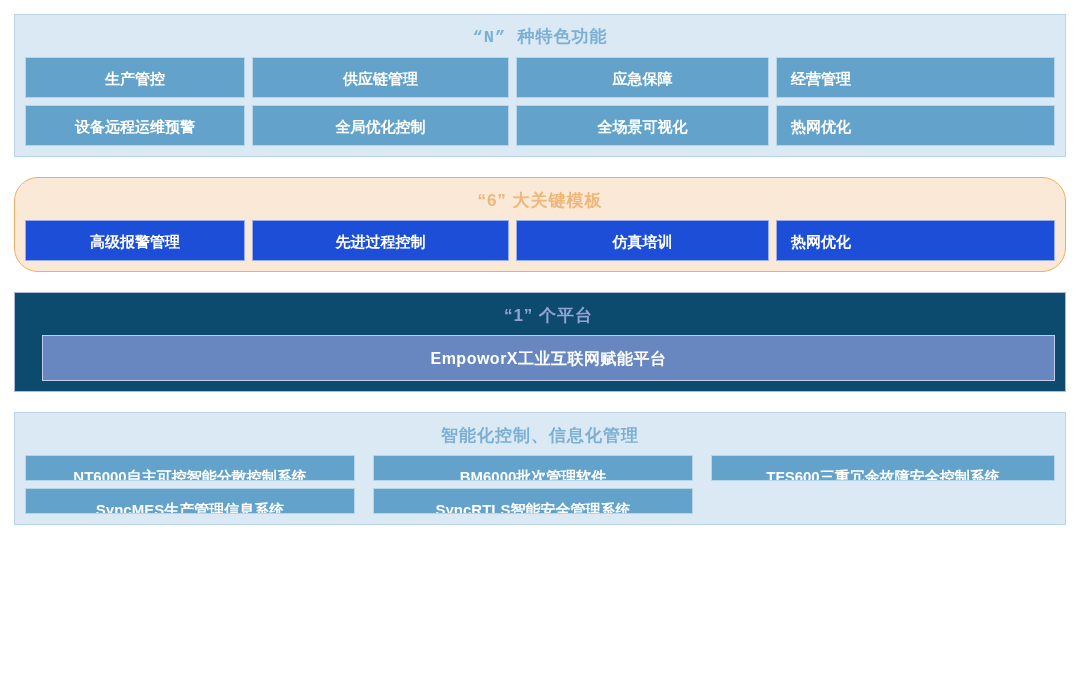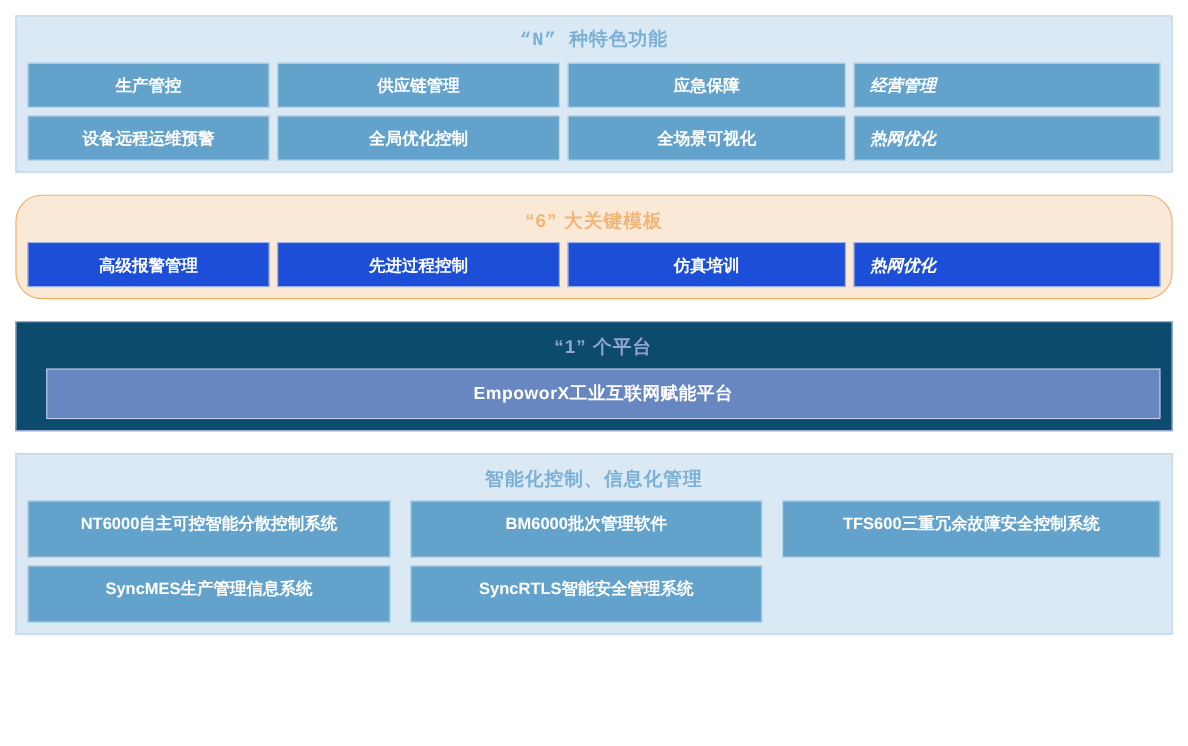--- a/index.html
+++ b/index.html
@@ -66,21 +66,21 @@
   }
   .cell.lead {
     text-align: left;
     padding-left: 14px;
   }
 
   
   .c1 { width: 220px; flex: none; }
   .c2 { width: 257px; flex: none; }
   .c3 { width: 253px; flex: none; }
-  .c4 { flex: 1 1 auto; font-style: italic; }
+  .c4 { flex: 1 1 auto; }
 
   
   .panel-n {
     background: #dbe9f4;
     border-color: #b9d3e7;
   }
   .panel-n .panel-title { color: #7bb0d4; font-family: Liberation Mono, monospace; }
   .panel-n .cell { background: #63a3cb; }
 
   
@@ -117,21 +117,21 @@
     background: #dbe9f4;
     border-color: #b9d3e7;
     margin-bottom: 17px;
   }
   .panel-bottom .panel-title { color: #7bb0d4; }
   .panel-bottom .cell { background: #63a3cb; }
   .b1 { width: 330px; flex: none; }
   .b2 { width: 320px; flex: none; }
   .b3 { flex: 1 1 auto; }
   .panel-bottom .row { gap: 18px; }
-  .panel-bottom .cell { height: 52px; line-height: 42px; }
+  .panel-bottom .cell { height: 26px; line-height: 42px; }
 </style>
 </head>
 <body>
 
 <div class="page">
 
   <section class="panel panel-n">
     <div class="panel-title">“N” 种特色功能</div>
     <div class="row">
       <div class="cell c1">生产管控</div>

